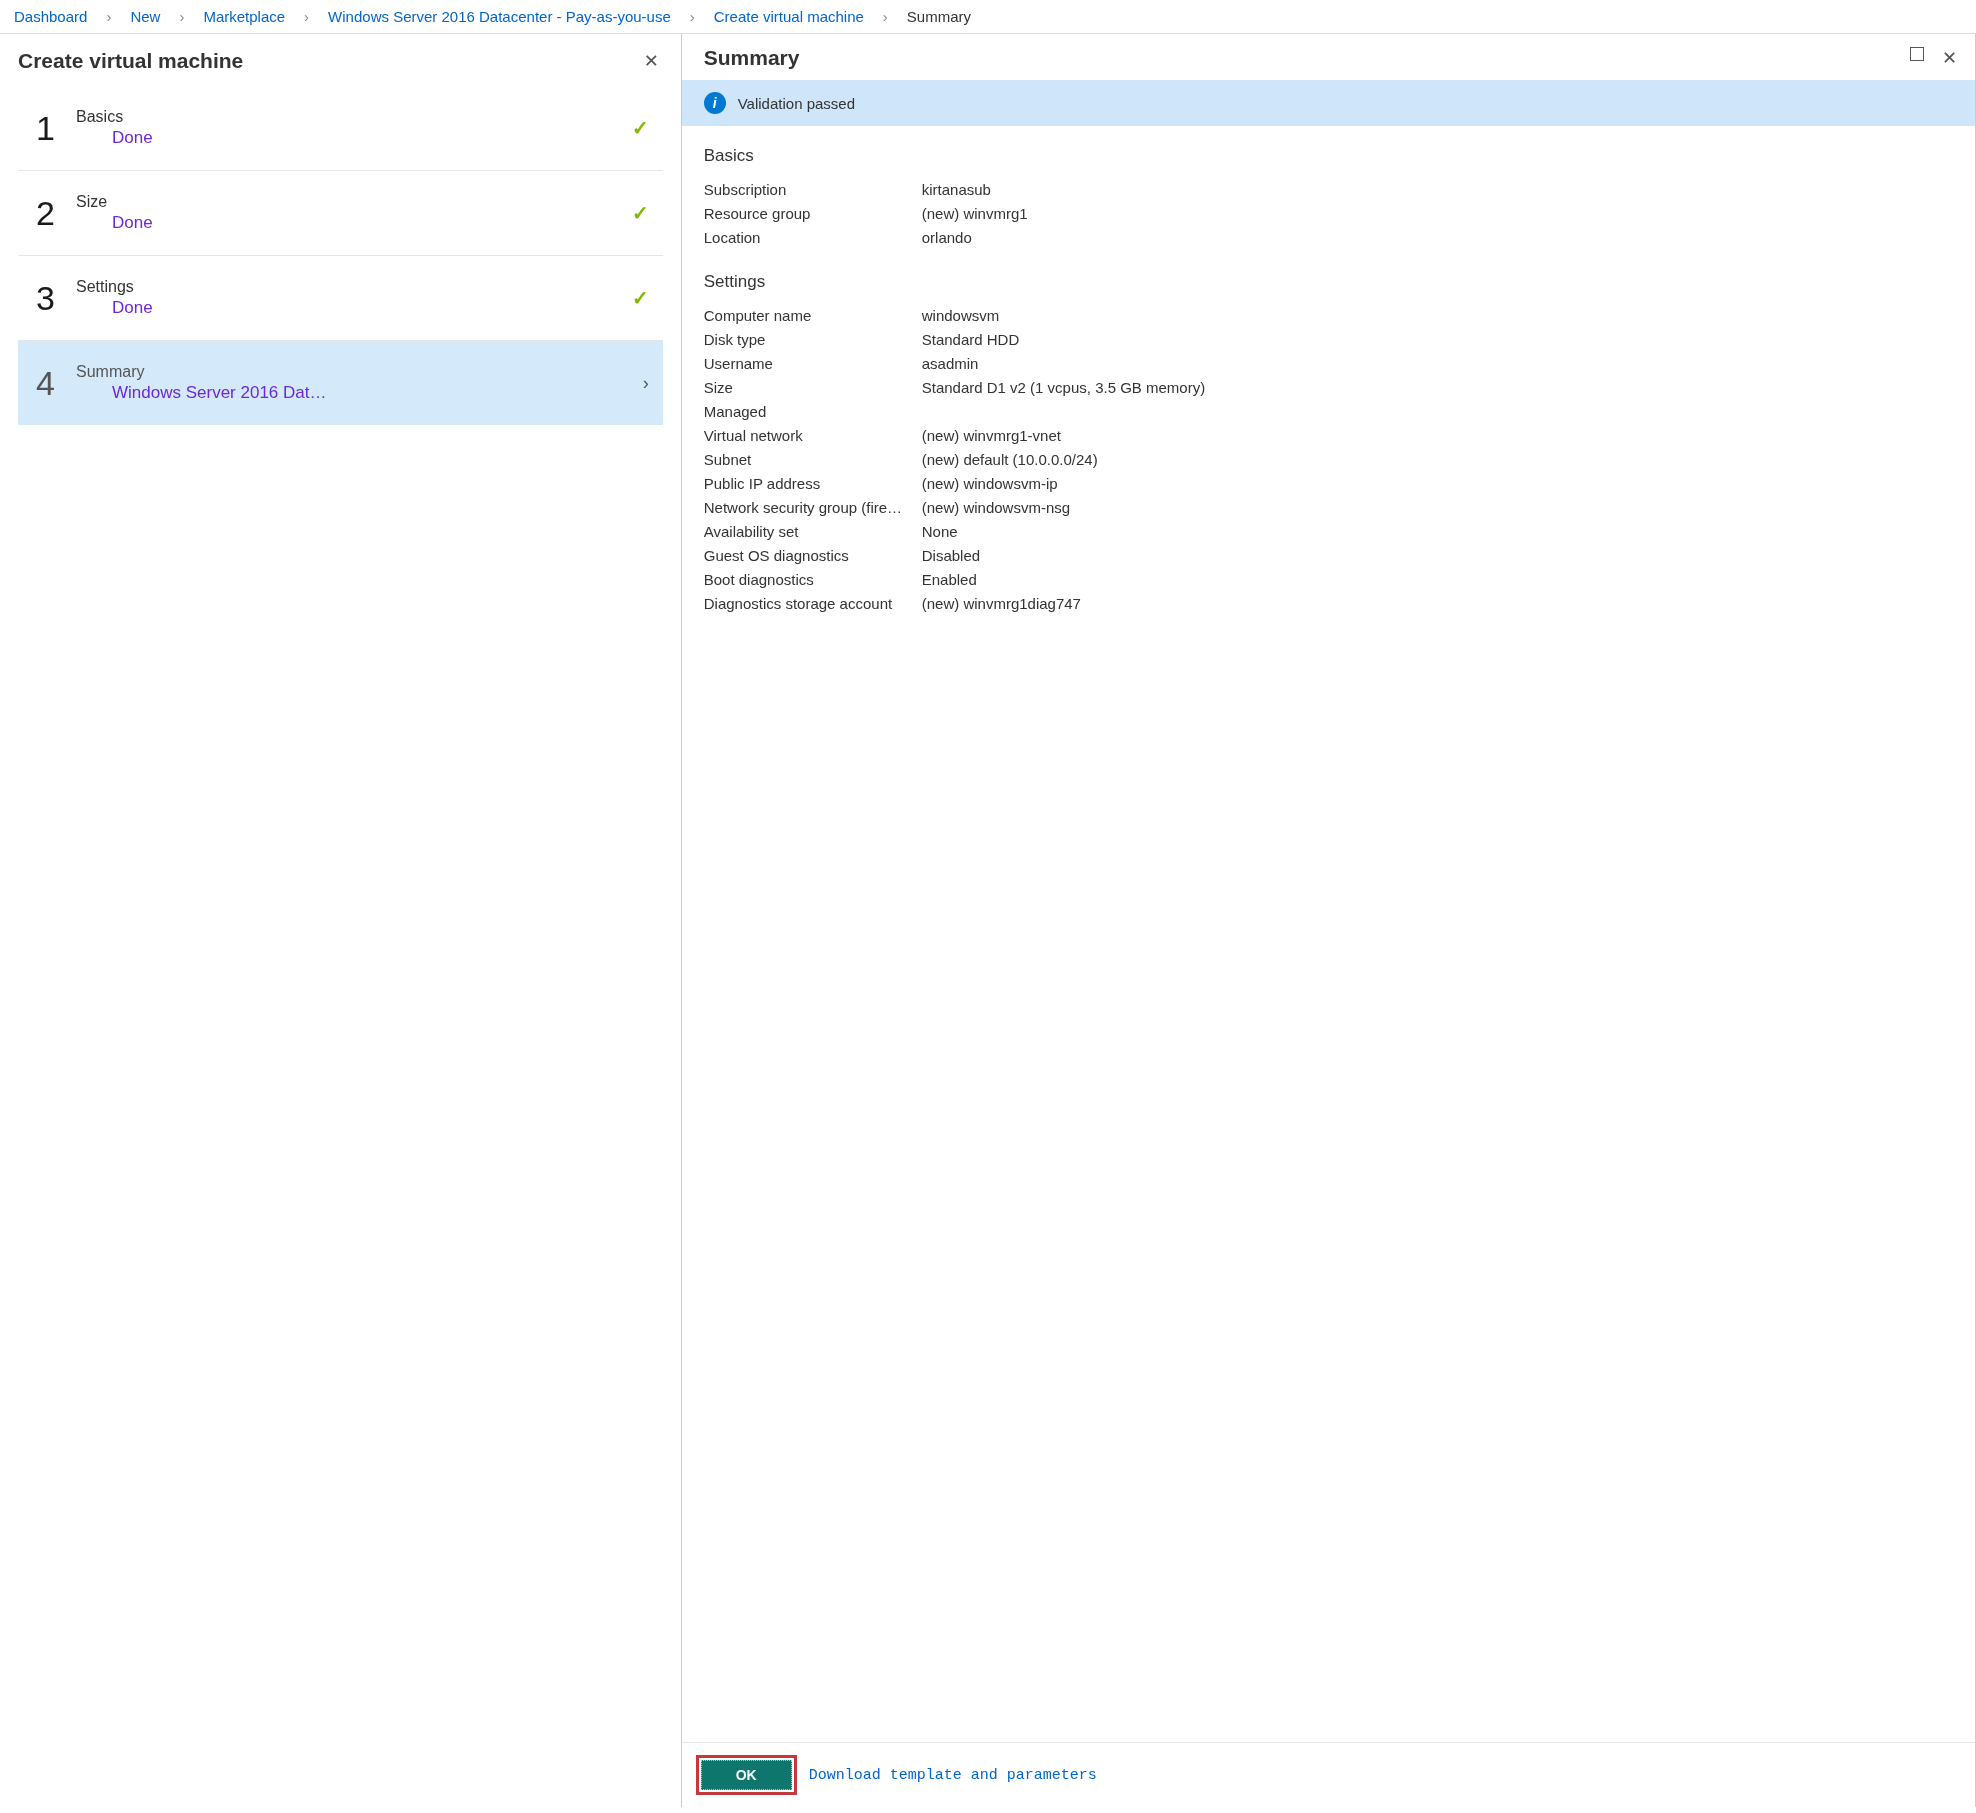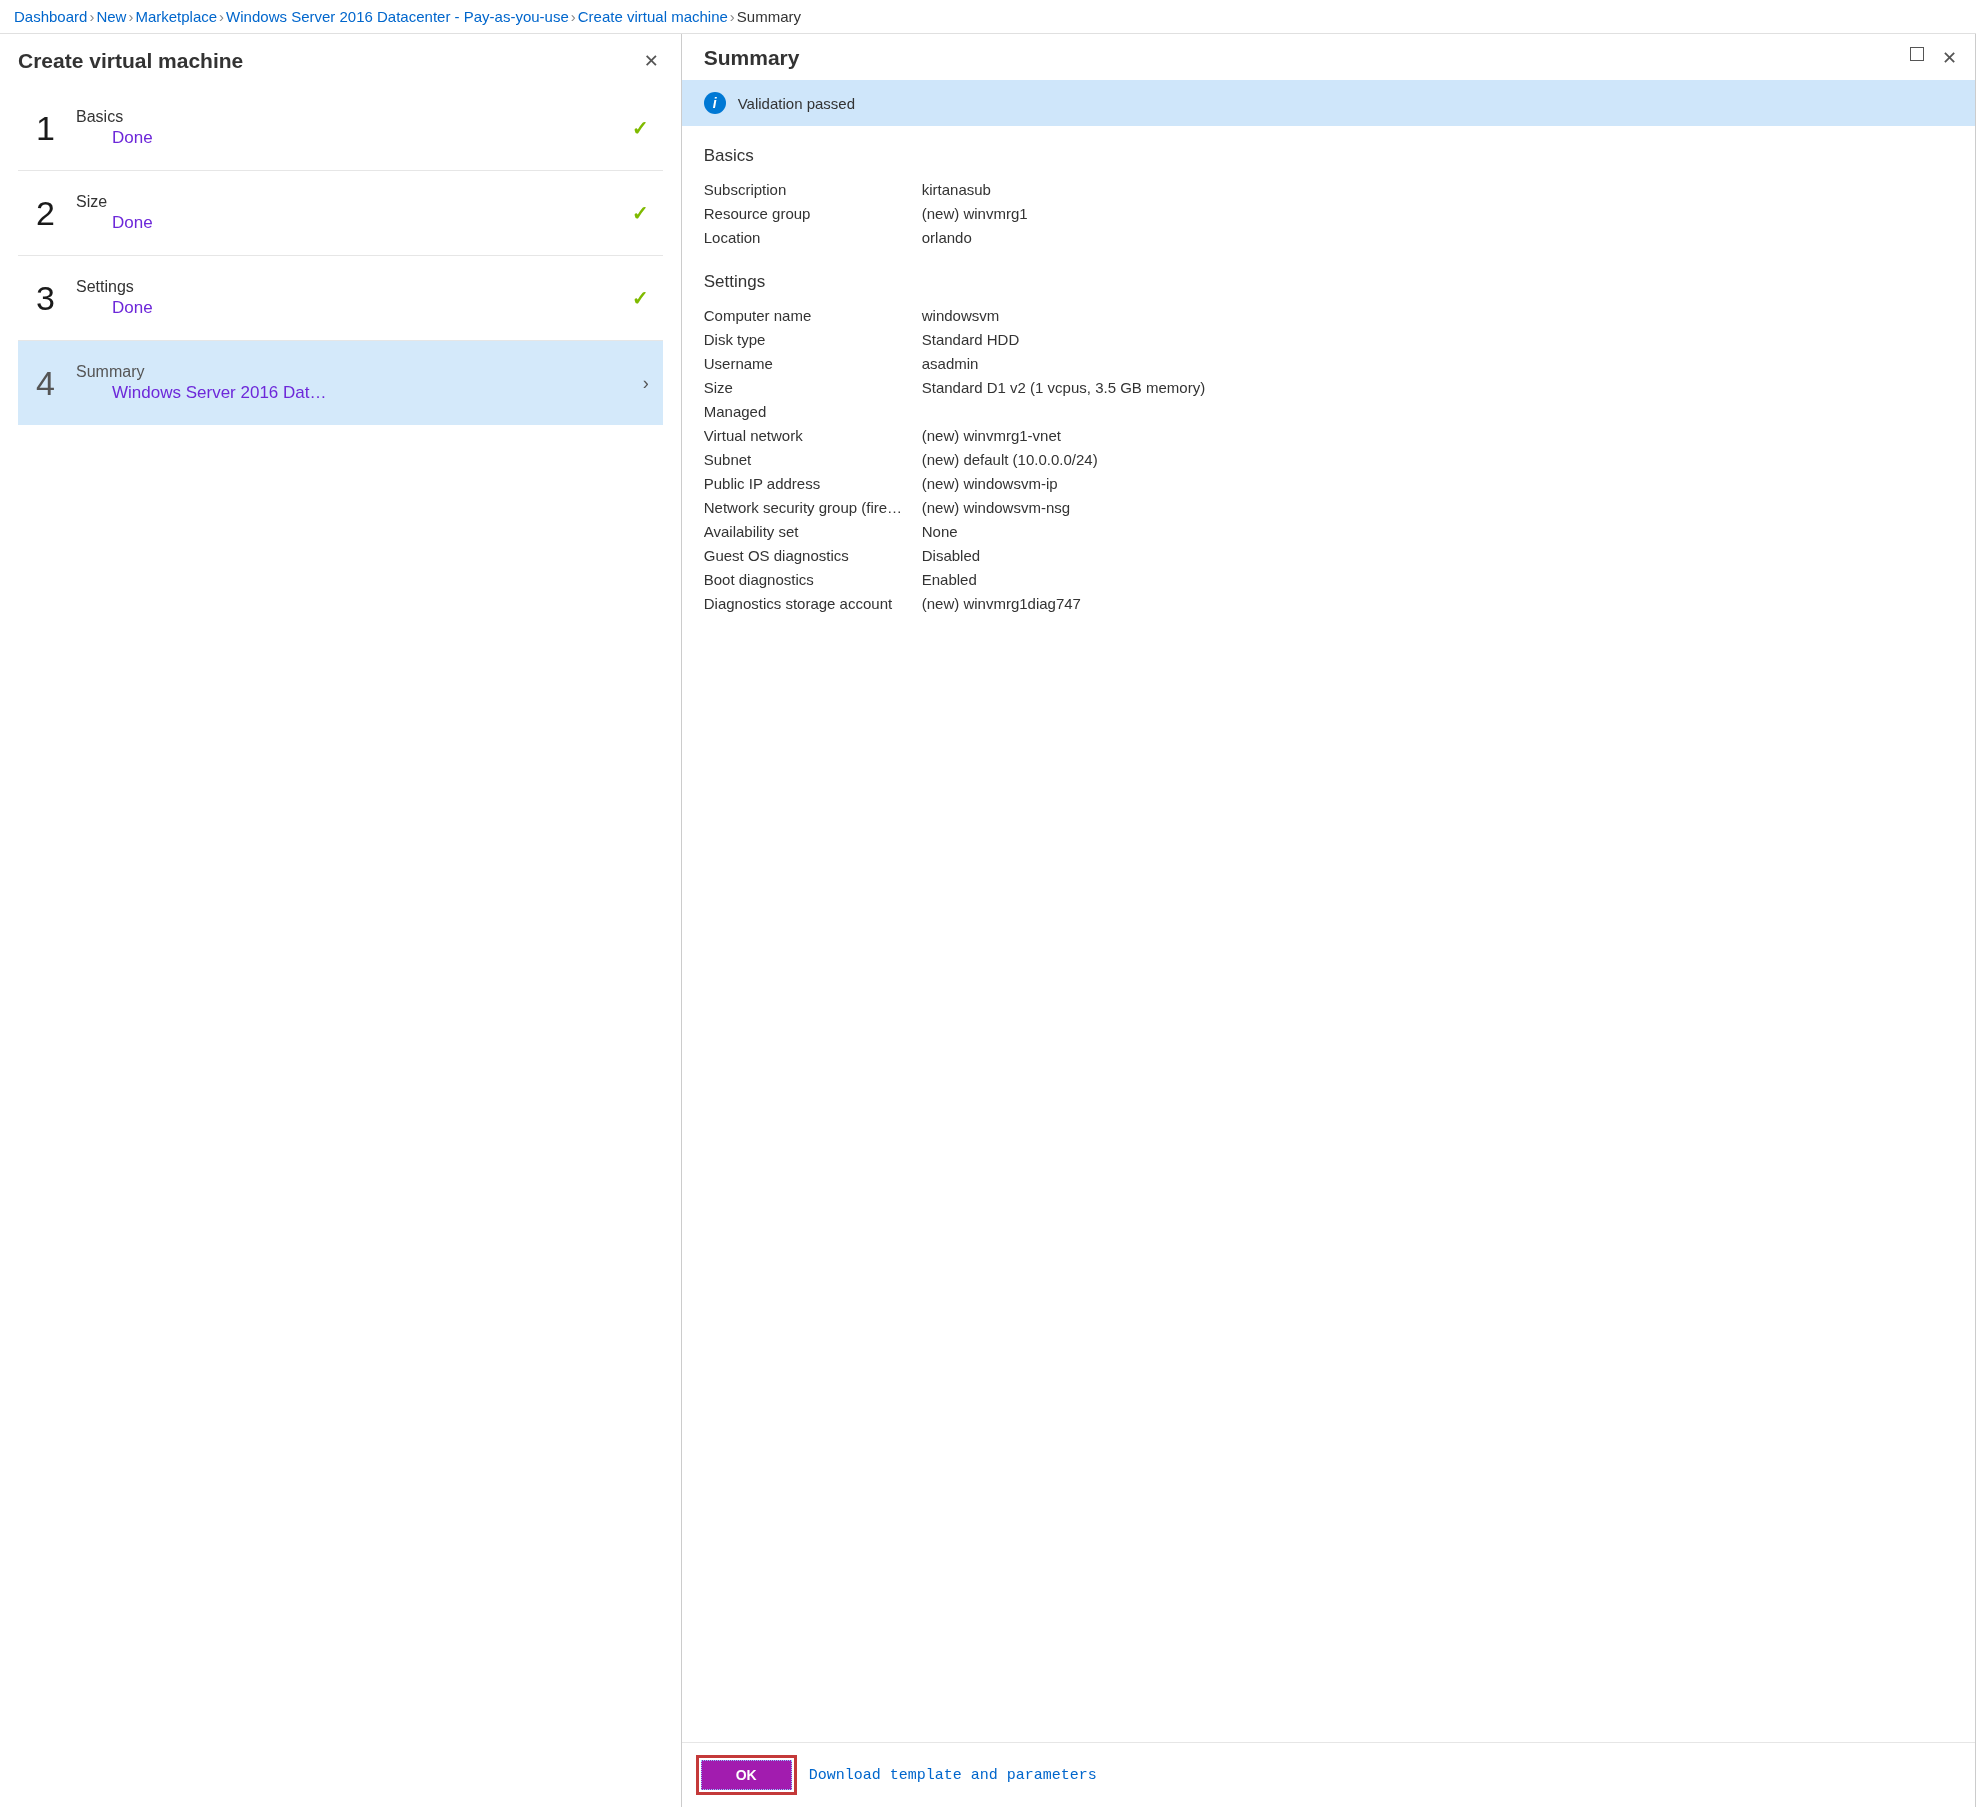--- a/index.html
+++ b/index.html
@@ -10,21 +10,21 @@
       font-size: 14px;
     }
 
     
     .breadcrumb {
       display: flex;
       align-items: flex-start;
       padding: 8px 14px;
       border-bottom: 1px solid #e0e0e0;
       font-size: 15px;
-      gap: 2px;
+      gap: 19px;
       flex-wrap: wrap;
     }
     .breadcrumb a { color: #0066cc; text-decoration: none; }
     .breadcrumb-sep { color: #888; }
     .breadcrumb-current { color: #333; }
 
     
     .main { display: flex; height: calc(100vh - 40px); }
 
     
@@ -98,21 +98,21 @@
       gap: 12px;
       padding: 12px 14px;
       border-top: 1px solid #e6e6e6;
     }
     .ok-wrap {
       border: 3px solid #c43939;
       padding: 2px;
       display: inline-block;
     }
     .ok-btn {
-      background: #a21caf;
+      background: #0f766e;
       color: #fff;
       font-weight: 600;
       font-size: 14px;
       border: 1.5px dotted #8fcfff;
       padding: 6px 34px;
       cursor: pointer;
     }
     .dl-link { color: #0066cc; text-decoration: none; font-size: 15px; font-family: Liberation Mono, monospace; }
   </style>
 </head>

